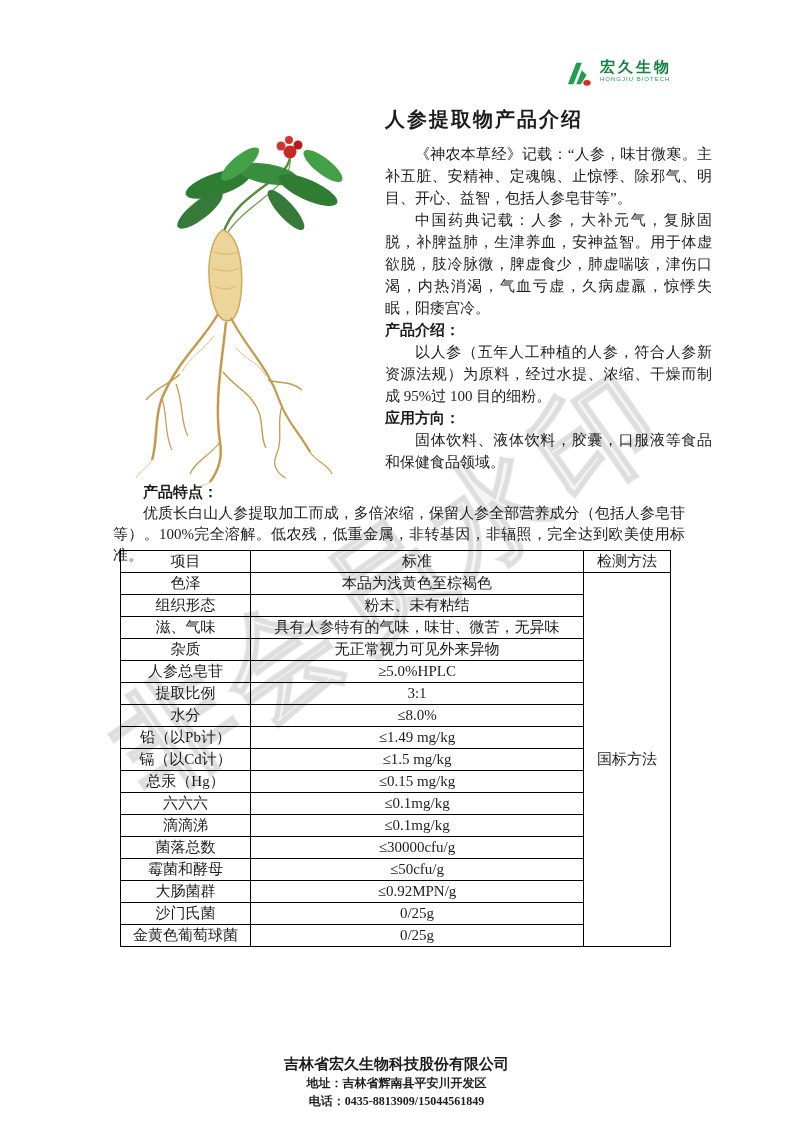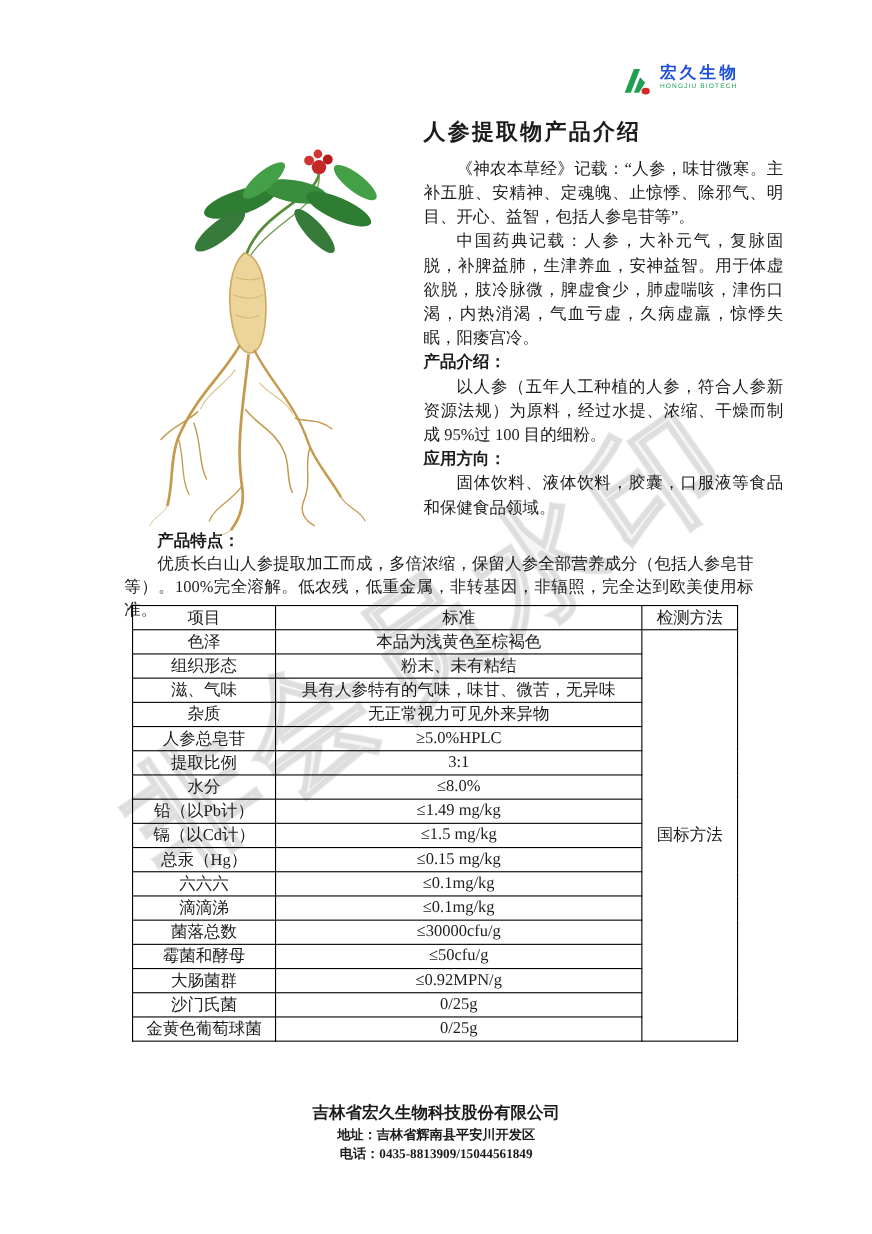--- a/index.html
+++ b/index.html
@@ -16,21 +16,21 @@
     transform:rotate(-35deg);
     font-size:118px;font-weight:bold;letter-spacing:10px;white-space:nowrap;
     color:rgba(0,0,0,0.04);
     -webkit-text-stroke:2px rgba(0,0,0,0.09);
     pointer-events:none;z-index:0;
   }
   
   .logo{position:absolute;left:566px;top:58px;display:flex;align-items:flex-start;z-index:1;}
   .logo svg{width:28px;height:32px;}
   .logo-text{margin-left:6px;}
-  .logo-cn{font-size:15px;font-weight:bold;color:#1d4ed8;letter-spacing:3px;line-height:17px;
+  .logo-cn{font-size:15px;font-weight:bold;color:#15803d;letter-spacing:3px;line-height:17px;
     font-family:"Liberation Sans","DejaVu Sans",sans-serif;}
   .logo-en{font-size:6px;color:#1f9f50;letter-spacing:1px;line-height:8px;
     font-family:"Liberation Sans","DejaVu Sans",sans-serif;}
   
   .plant{position:absolute;left:118px;top:122px;width:285px;height:368px;z-index:1;}
   
   .intro{position:absolute;left:385px;top:106px;width:327px;z-index:1;}
   .doc-title{font-size:20px;font-weight:bold;letter-spacing:2px;margin:0 0 10px 0;}
   .intro p{font-size:15px;line-height:22px;margin:0;text-align:justify;}
   .intro p.ind{text-indent:2em;}
@@ -47,21 +47,21 @@
     font-size:15px;
   }
   .spec-table th,.spec-table td{
     border:1px solid #000;text-align:center;vertical-align:middle;
     height:21px;padding:0 2px;font-weight:normal;overflow:hidden;white-space:nowrap;
   }
   .col-item{width:130px;}
   .col-std{width:333px;}
   .col-method{width:87px;}
   
-  .footer{position:absolute;left:0;top:1002px;width:793px;text-align:center;z-index:1;}
+  .footer{position:absolute;left:0;top:1054px;width:793px;text-align:center;z-index:1;}
   .footer .f1{font-size:15px;font-weight:bold;line-height:20px;margin:0;}
   .footer .f2{font-size:12px;font-weight:bold;line-height:18px;margin:0;}
 </style>
 </head>
 <body>
 
 <div class="page">
 
   <div class="watermark">非会员水印</div>
 

